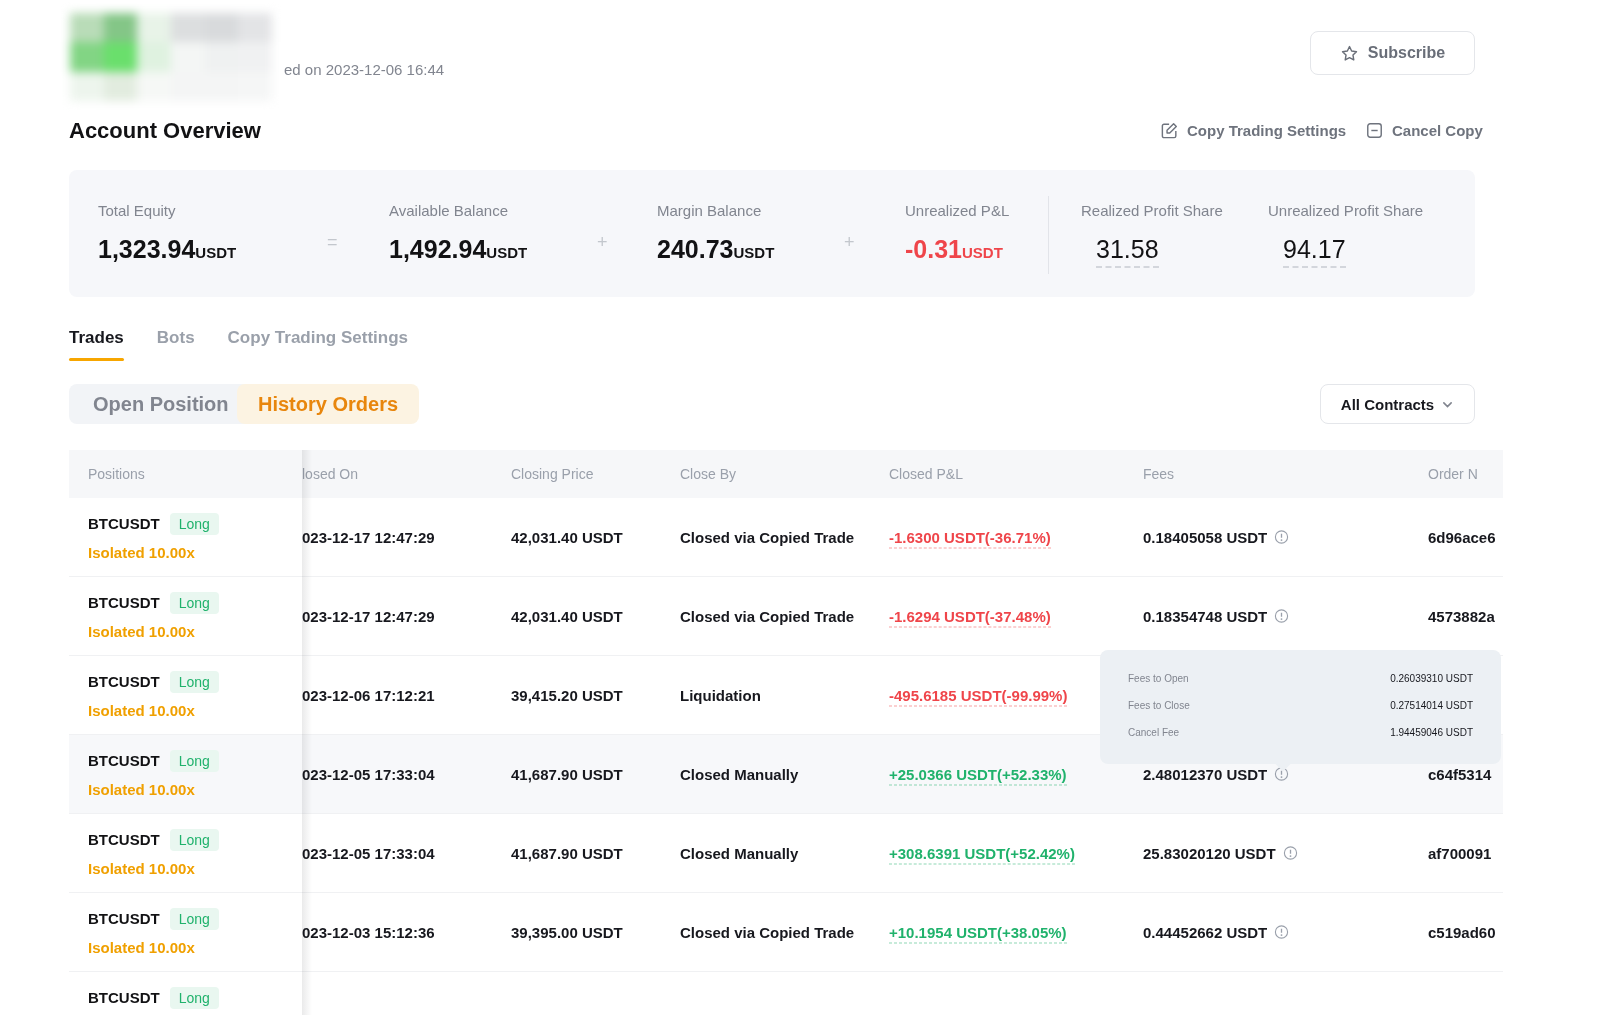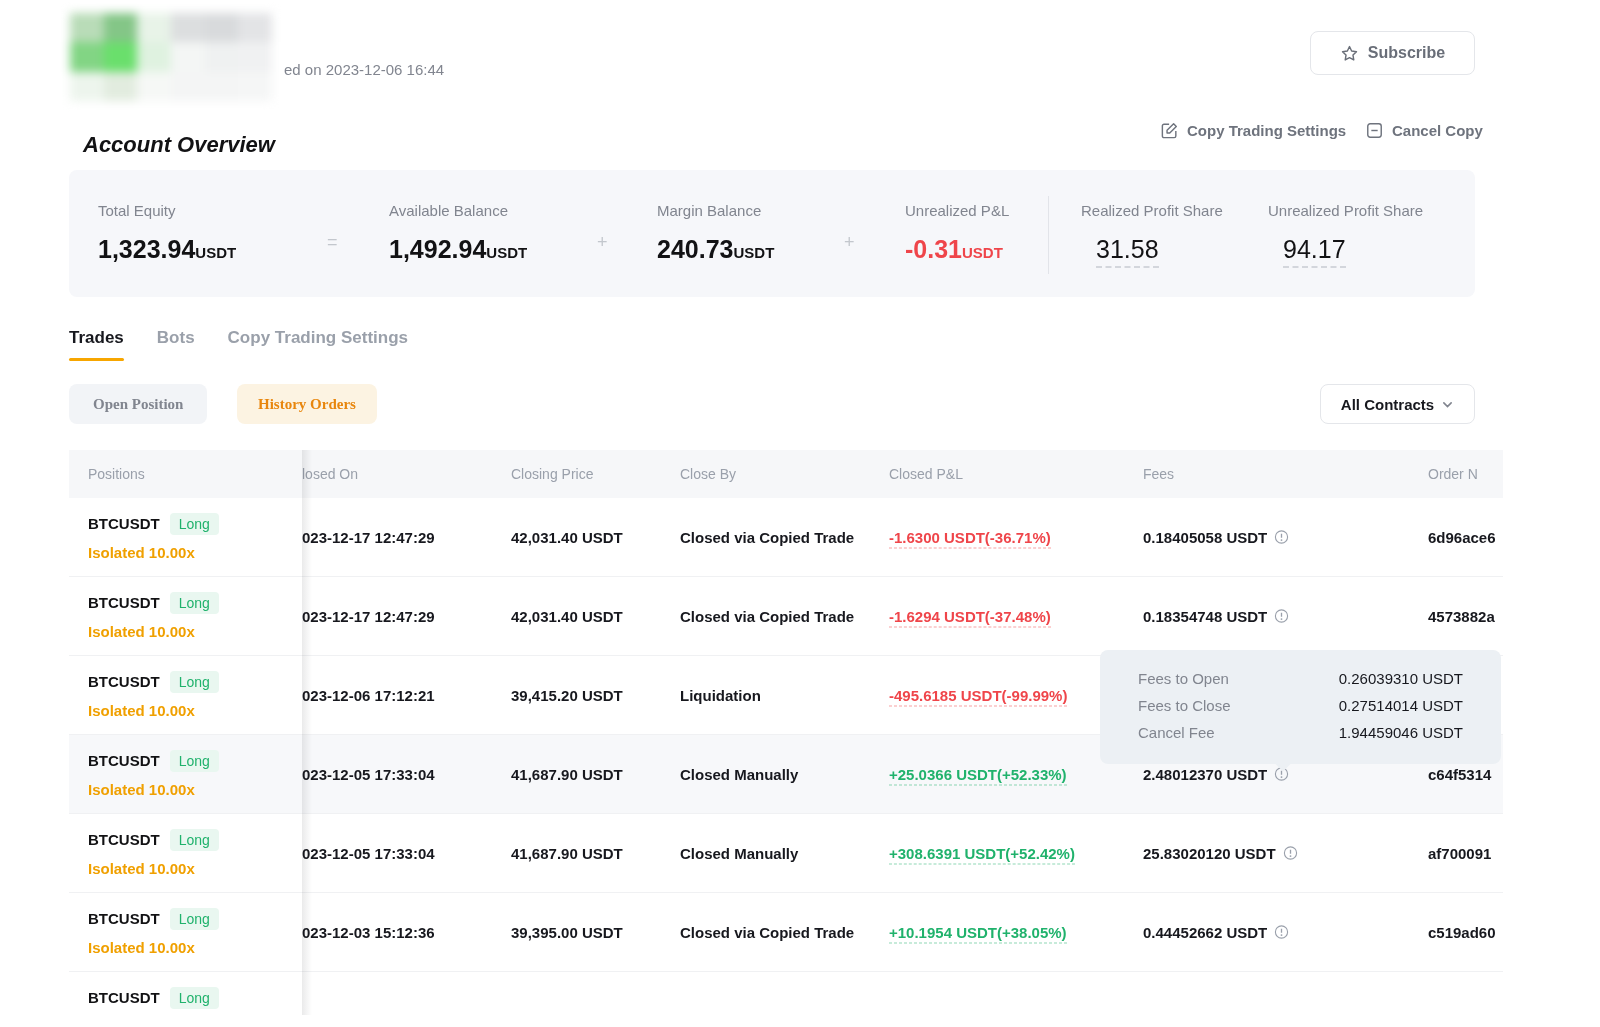--- a/index.html
+++ b/index.html
@@ -25,22 +25,22 @@
   .avatar span:nth-child(17){background:#f4f5f5}.avatar span:nth-child(18){background:#f5f6f6}
 
   .copied-on { position:absolute; left:284px; top:61px; font-size:15px; color:#81858f; }
 
   .subscribe-btn { position:absolute; left:1310px; top:31px; width:165px; height:44px;
     background:#fff; border:1px solid #e4e6ea; border-radius:8px;
     display:flex; align-items:center; justify-content:center; gap:9px;
     font-family:inherit; font-size:16px; font-weight:700; color:#696e78; cursor:pointer; }
 
   
-  .page-title { position:absolute; left:69px; top:118px; margin:14px;
-    font-size:22px; font-weight:700; color:#121214;font-style:italic; }
+  .page-title { position:absolute; left:69px; top:118px; margin:0;
+    font-size:22px; font-weight:700; color:#121214; }
   .title-action { position:absolute; top:121px; background:none; border:none;
     display:flex; align-items:center; gap:8px; padding:0; cursor:pointer;
     font-family:inherit; font-size:15px; font-weight:700; color:#6e737d; }
   .act-copy { left:1160px; } .act-cancel { left:1365px; }
 
   
   .stats { position:absolute; left:69px; top:170px; width:1406px; height:127px;
     background:#f6f7fa; border-radius:8px; }
   .stat { position:absolute; top:32px; }
   .stat-0{left:29px} .stat-1{left:320px} .stat-2{left:588px} .stat-3{left:836px}
@@ -59,21 +59,21 @@
   
   .tabs { position:absolute; left:69px; top:328px; display:flex; gap:33px; }
   .tab { font-size:17px; font-weight:700; color:#9aa0aa; padding-bottom:13px;
     position:relative; cursor:pointer; }
   .tab.active { color:#17181e; }
   .tab.active::after { content:""; position:absolute; left:0; bottom:0;
     width:100%; height:3px; background:#f7a600; border-radius:2px; }
 
   
   .seg-btn { position:absolute; top:384px; height:40px; border:none; border-radius:8px;
-    font-family:Liberation Serif, serif; font-size:15px; font-weight:700; cursor:pointer; padding:0 24px; }
+    font-family:Liberation Sans, sans-serif; font-size:20px; font-weight:700; cursor:pointer; padding:0 24px; }
   .seg-open { left:69px; background:#f2f4f7; color:#81858f; }
   .seg-history { left:237px; background:#fcf3e2; color:#e8860d; padding:0 21px; }
   .contracts-btn { position:absolute; left:1320px; top:384px; width:155px; height:40px;
     background:#fff; border:1px solid #e4e6ea; border-radius:8px;
     display:flex; align-items:center; justify-content:center; gap:7px;
     font-family:inherit; font-size:15px; font-weight:700; color:#17181e; cursor:pointer; }
 
   
   .table { position:absolute; left:69px; top:450px; width:1434px; height:565px; overflow:hidden; }
   .thead { position:absolute; left:0; top:0; width:100%; height:48px; background:#f6f7f9; }
@@ -104,22 +104,22 @@
 
   .col-shadow { position:absolute; left:233px; top:0; width:10px; height:100%;
     background:linear-gradient(to right, rgba(23,24,30,.09), rgba(23,24,30,0));
     pointer-events:none; z-index:5; }
 
   
   .tooltip { position:absolute; left:1031px; top:200px; right:2px; height:114px;
     background:#ecf0f4; border-radius:8px; z-index:10; padding-top:15px; }
   .tooltip::after { content:""; position:absolute; left:177px; bottom:-5px;
     width:12px; height:12px; background:#ecf0f4; transform:rotate(45deg); }
-  .trow { display:flex; justify-content:space-between; padding:0 38px;
-    line-height:27px; font-size:15px; }
+  .trow { display:flex; justify-content:space-between; padding:0 28px;
+    line-height:27px; font-size:10px; }
   .tl { color:#81858f; } .tv { color:#17181e; }
 </style>
 </head>
 <body>
 
 <div class="avatar">
   <span></span>
     <span></span>
     <span></span>
     <span></span>

